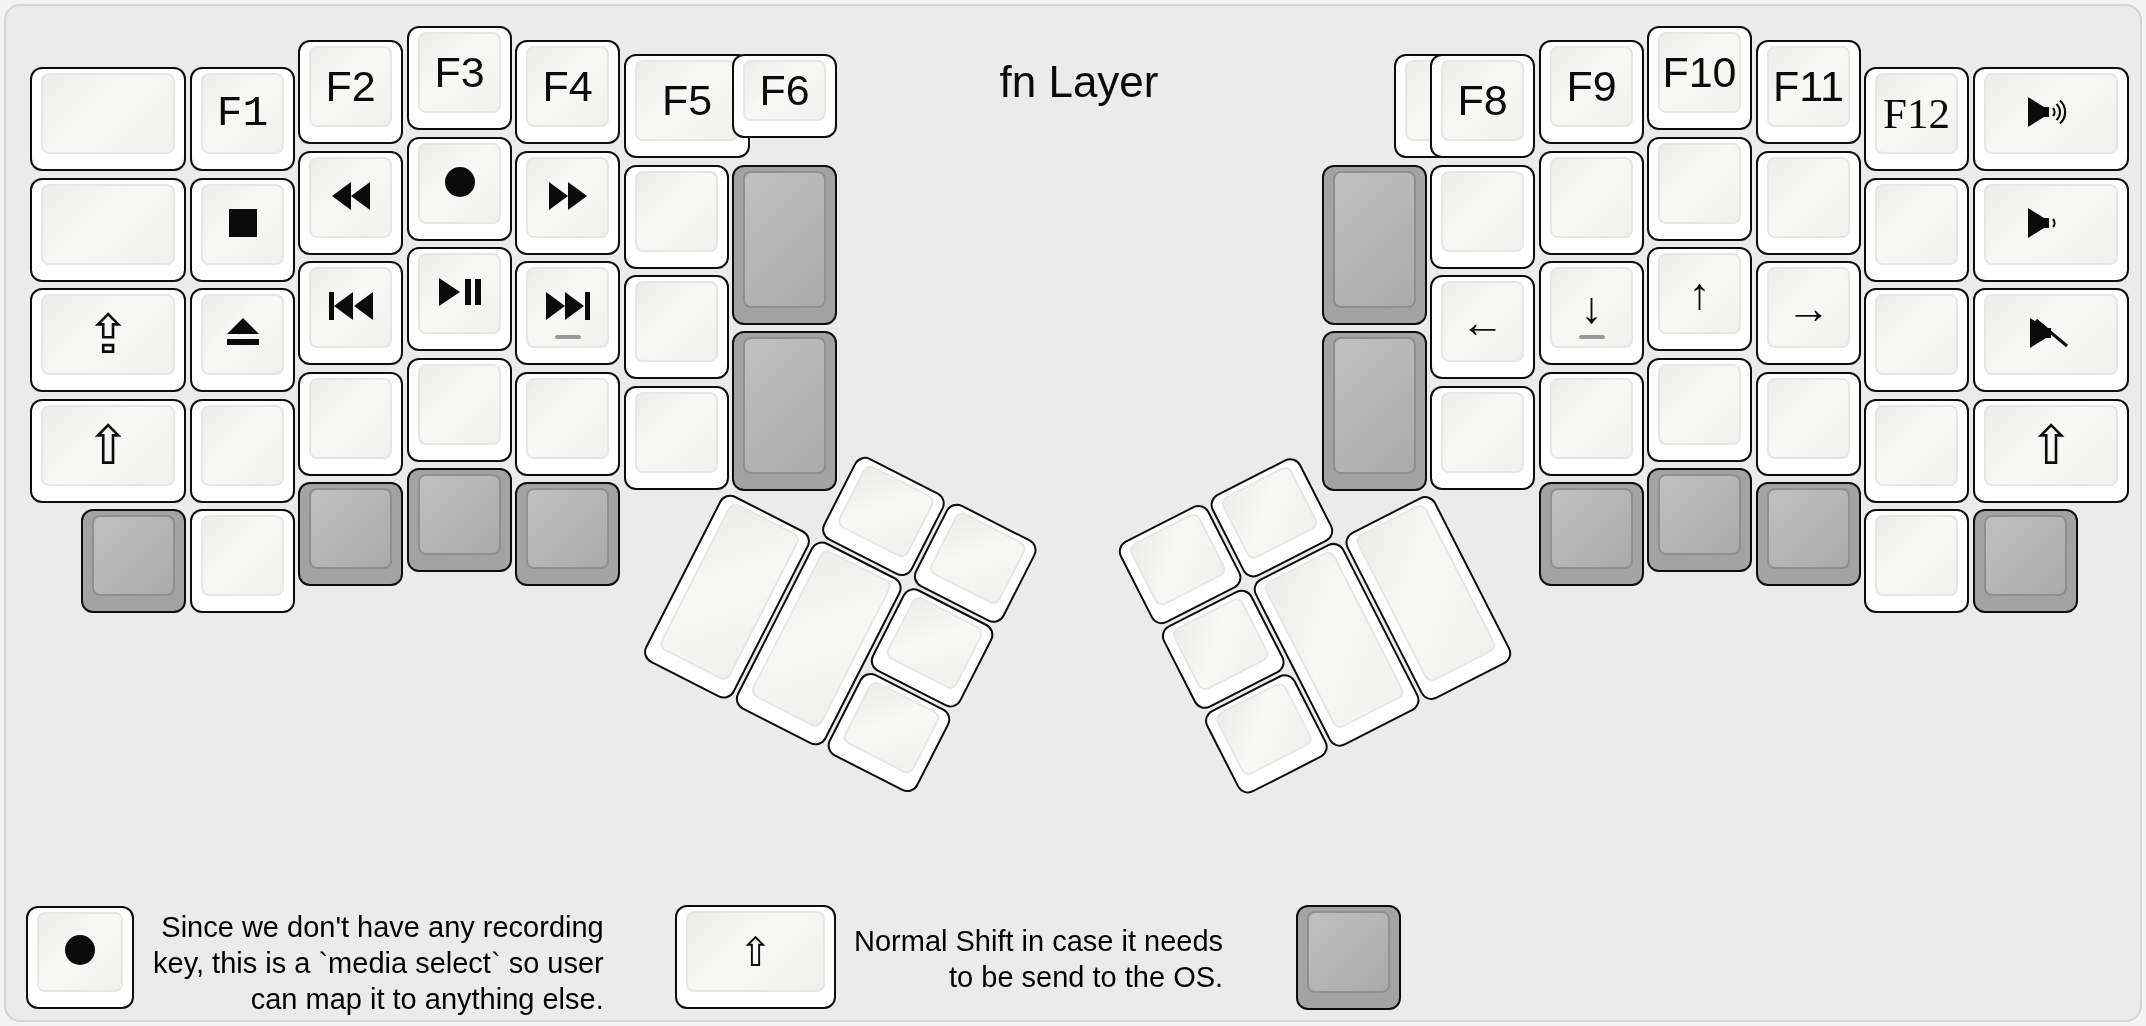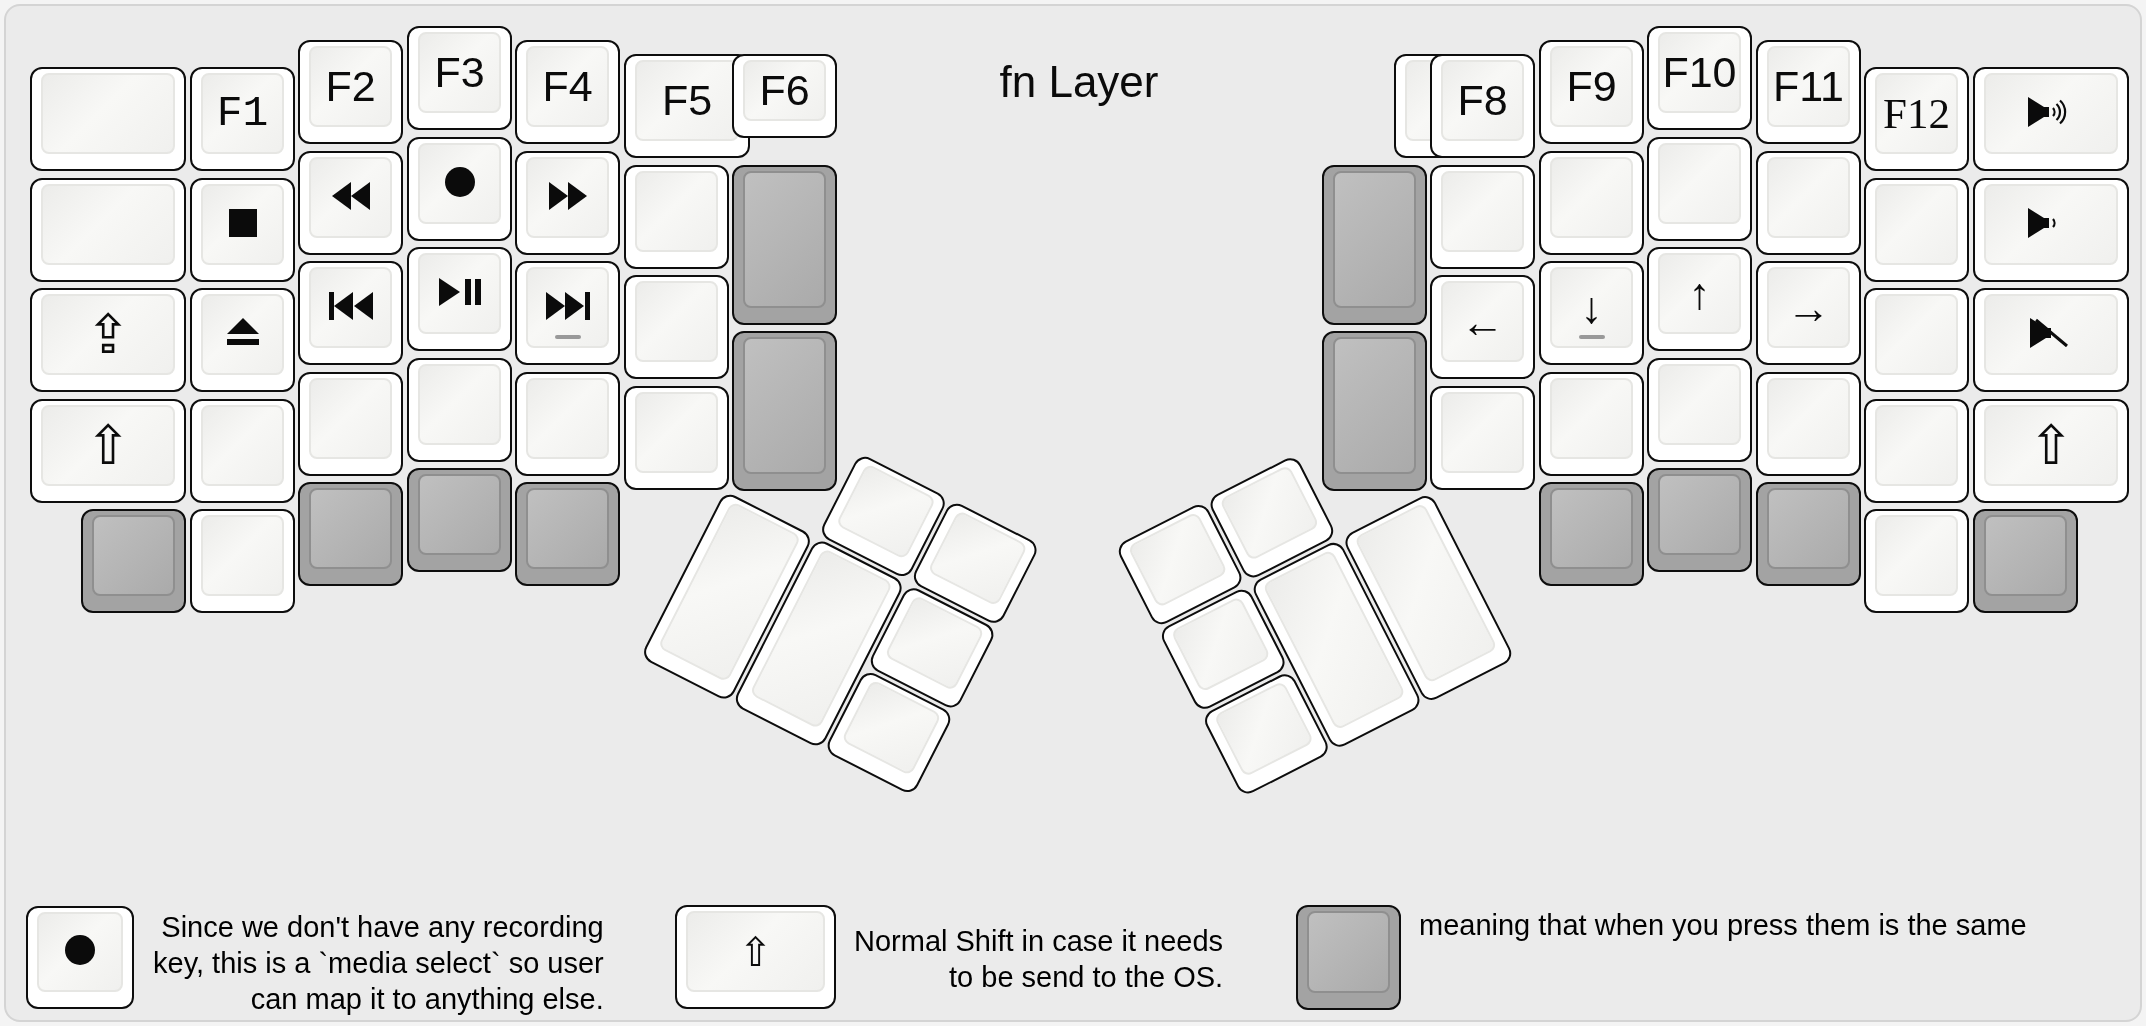--- a/index.html
+++ b/index.html
@@ -418,15 +418,14 @@
   <div class="legend-text" id="legend-text-1">
     <div class="ln">Since we don't have any recording</div>
     <div class="ln">key, this is a `media select` so user</div>
     <div class="ln">can map it to anything else.</div>
   </div>
   <div class="legend-text" id="legend-text-2">
     <div class="ln">Normal Shift in case it needs</div>
     <div class="ln">to be send to the OS.</div>
   </div>
   <div class="legend-text" id="legend-text-3">
-    <div class="ln">meaning that when you press them is the same</div>
   </div>
 </div>
 
 </body></html>

